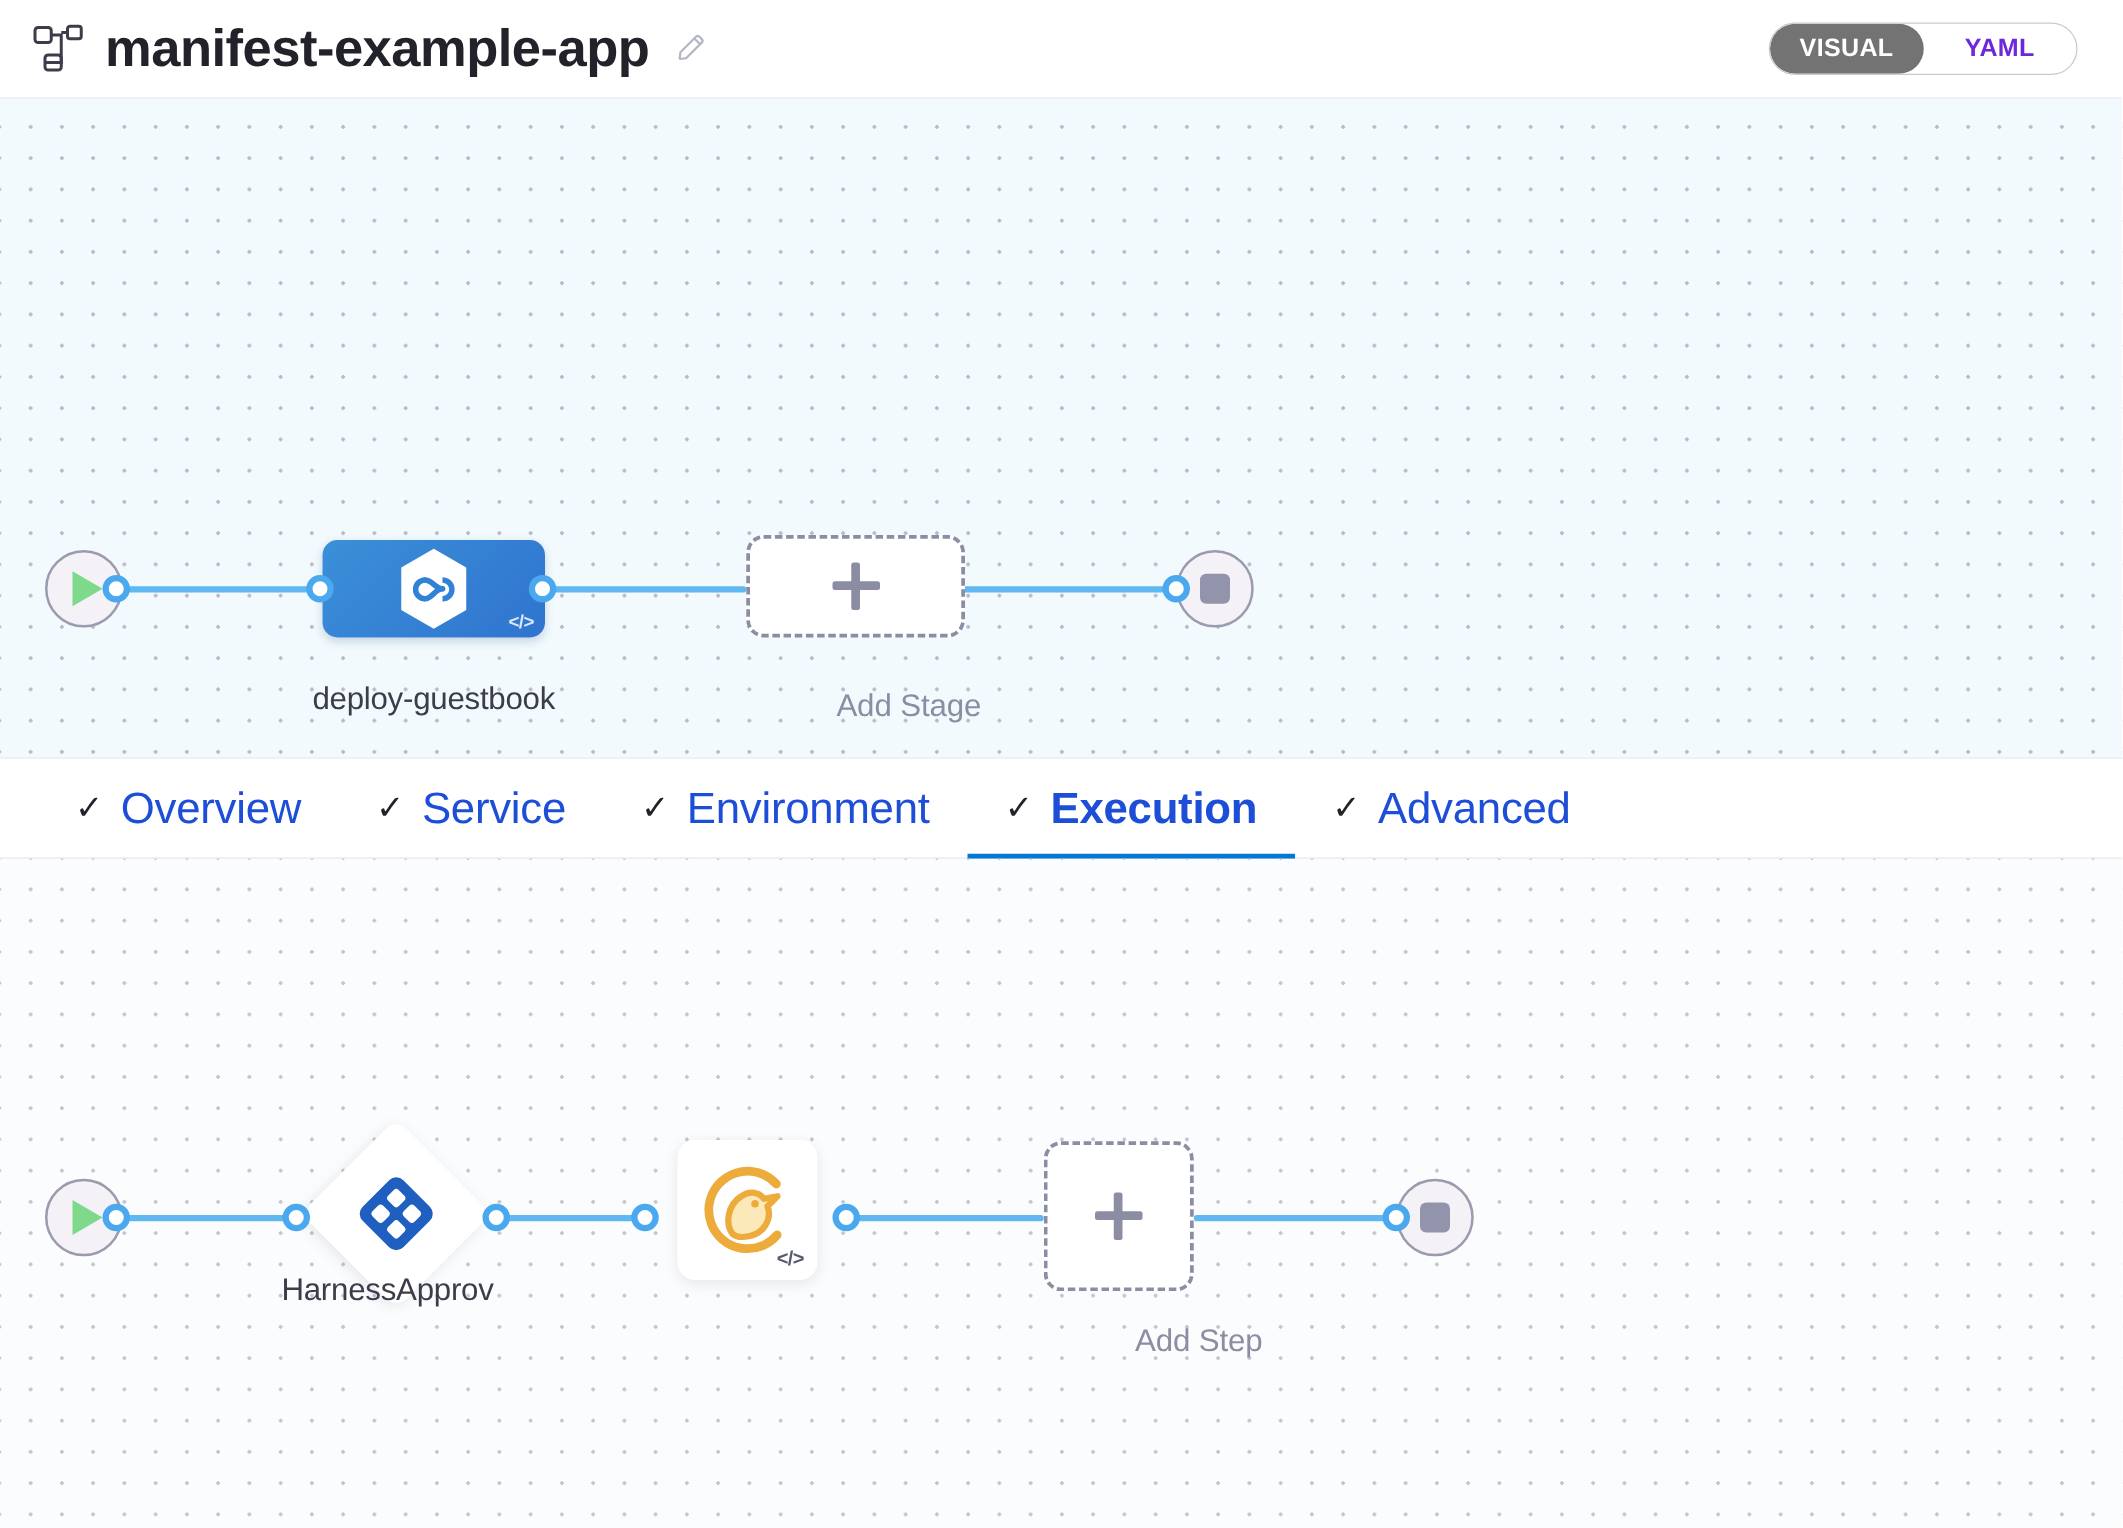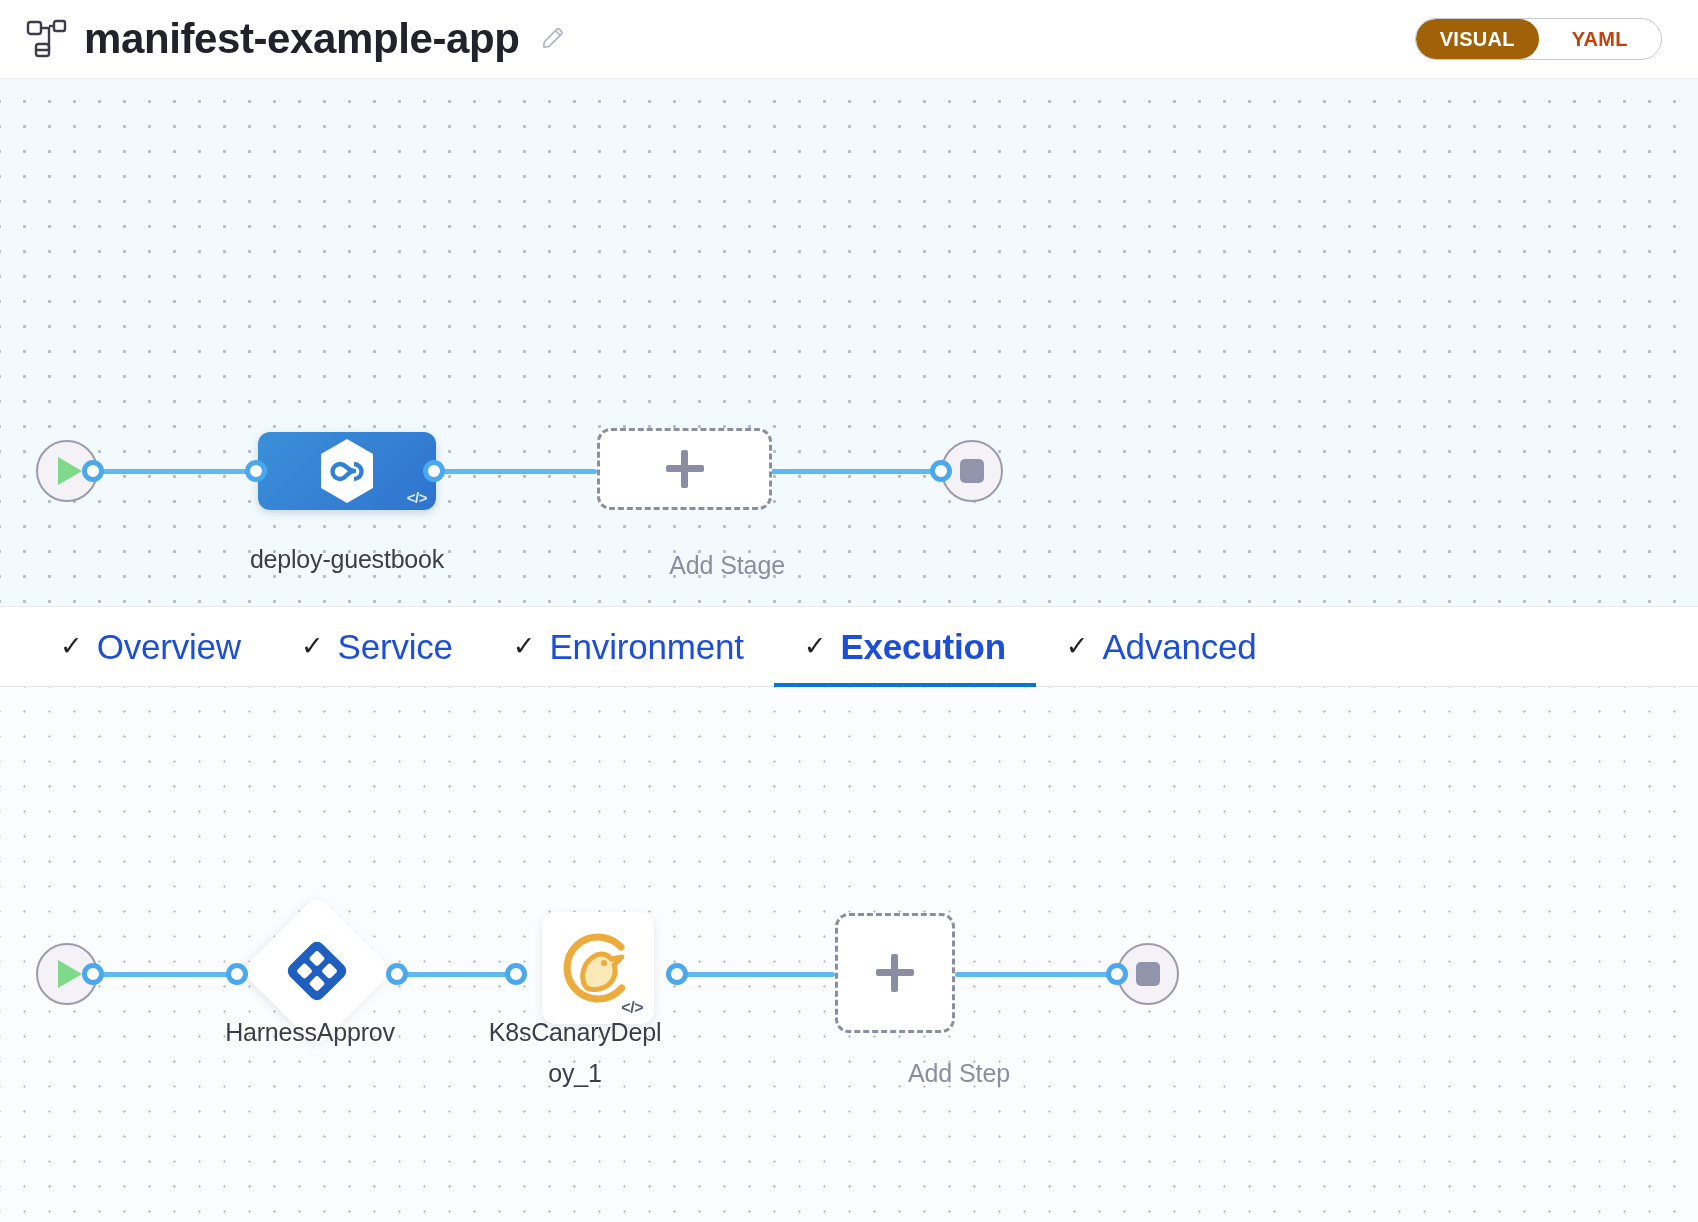--- a/index.html
+++ b/index.html
@@ -33,24 +33,24 @@
     border: 1px solid #c7c9d4;
     border-radius: 21px;
     background: #ffffff;
     display: flex; align-items: center;
     overflow: hidden;
   }
   .toggle-opt {
     flex: 1; height: 100%;
     display: flex; align-items: center; justify-content: center;
     font-size: 20px; font-weight: bold; letter-spacing: 0.3px;
-    color: #c2410c; cursor: pointer;
+    color: #6d28d9; cursor: pointer;
     border-radius: 21px;
   }
-  .toggle-opt.active { background: #a16207; color: #ffffff; }
+  .toggle-opt.active { background: #737373; color: #ffffff; }
 
   
   .canvas-top {
     position: absolute; left: 0; top: 79px;
     width: 1698px; height: 528px;
     background-color: #f2fafd;
     background-image: radial-gradient(circle, #b9bcc6 1.4px, transparent 1.5px);
     background-size: 25px 25px;
     background-position: 12px 10px;
     border-bottom: 1px solid #e8e8ed;
@@ -310,24 +310,20 @@
     <div class="square-node" style="left:542px; top:225px;">
       <svg width="74" height="74" viewBox="0 0 74 74">
         <path d="M37 6 a31 31 0 1 1 -0.1 0" fill="none" stroke="#ecab3a" stroke-width="7" stroke-linecap="round" stroke-dasharray="150 46" transform="rotate(130 37 37)"></path>
         <path d="M25 56 C19 48 21 33 32 26 C39 21 47 23 50 28 L61 26 L53 34 C57 44 50 56 38 58 C33 59 28 59 25 56 Z" fill="#fbe9b8" stroke="#ecab3a" stroke-width="5" stroke-linejoin="round"></path>
         <circle cx="43" cy="32" r="3" fill="#ecab3a"></circle>
       </svg>
       <span class="code-badge">&lt;/&gt;</span>
     </div>
     <div class="dotpt" style="left:505px; top:276px;"></div>
     <div class="dotpt" style="left:666px; top:276px;"></div>
-    <div class="node-label" style="left:470px; top:325px; width:210px;">
-      <div>K8sCanaryDepl</div>
-      <div>oy_1</div>
-    </div>
 
     <div class="add-node" style="left:835px; top:226px; width:120px; height:120px; border-radius:14px;">
       <div class="plus"></div>
     </div>
     <div class="add-label" style="left:780px; top:372px; width:230px;">Add Step</div>
 
     <div class="endcap" style="left:1117px; top:256px;">
       <div class="stop-sq"></div>
     </div>
     <div class="dotpt" style="left:1106px; top:276px;"></div>

